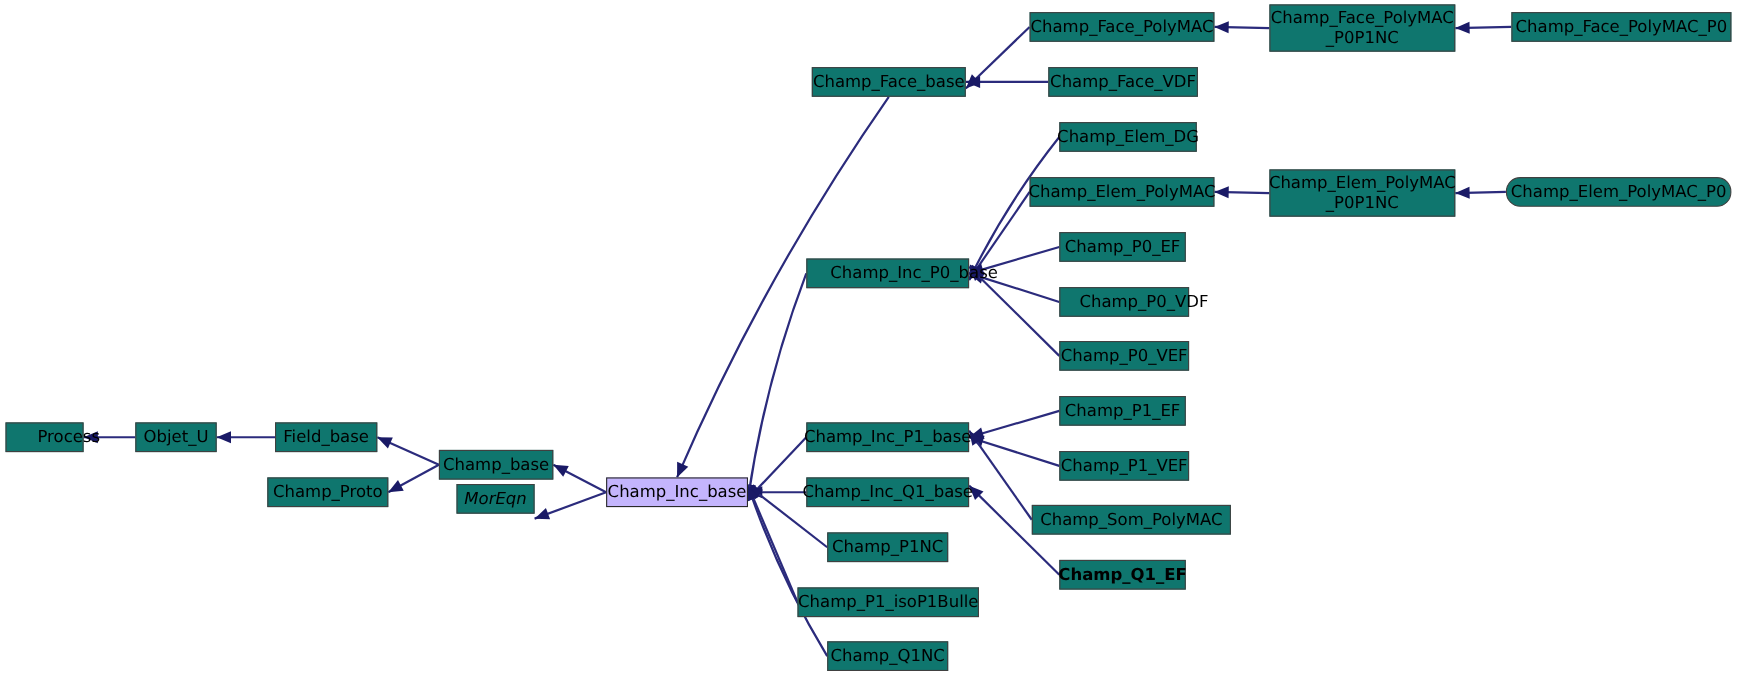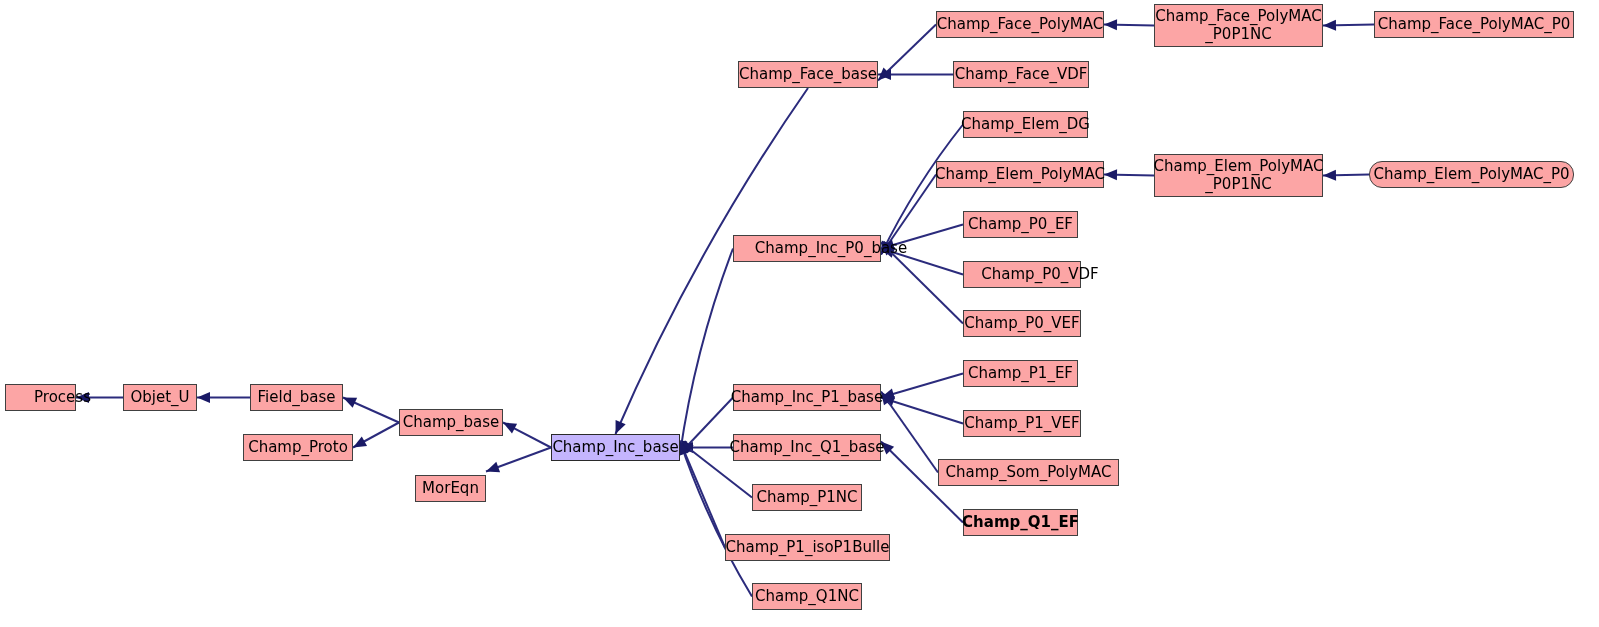--- a/index.html
+++ b/index.html
@@ -28,21 +28,21 @@
     stroke-width: 2;
   }
   .edge-head {
     fill: #1a1a66;
     stroke: none;
   }
   .node-box {
     position: absolute;
     box-sizing: border-box;
     border: 1px solid #404040;
-    background: #fca5a5;
+    background: #0f766e;
     color: #000000;
     font-size: 15px;
     line-height: 1.12;
     display: flex;
     align-items: center;
     justify-content: center;
     text-align: center;
     white-space: pre;
     letter-spacing: 0px;
   }
@@ -115,21 +115,21 @@
       <polygon points="680,441.5 680.0173676819797,455.6155835289804 690.1427262761299,451.317082239011" class="edge-head"></polygon>
       <path d="M752,596.5 Q707.475,522.96 680,441.5" class="edge-line"></path>
       <polygon points="680,441.5 678.9431611456573,455.5759756903723 689.3662641539934,452.0604496020586" class="edge-head"></polygon>
     </svg>
   <div id="nodes-layer">
       <div class="node-box" style="left: 5px; top: 384px; width: 71px; height: 27px; padding-left: 44px;">Process</div>
       <div class="node-box" style="left: 123px; top: 384px; width: 74px; height: 27px;">Objet_U</div>
       <div class="node-box" style="left: 250px; top: 384px; width: 93px; height: 27px;">Field_base</div>
       <div class="node-box" style="left: 243px; top: 434px; width: 110px; height: 27px;">Champ_Proto</div>
       <div class="node-box" style="left: 399px; top: 409px; width: 104px; height: 27px;">Champ_base</div>
-      <div class="node-box" style="left: 415px; top: 475px; width: 71px; height: 27px;">MorEqn</div>
+      <div class="node-box" style="left: 415px; top: 440px; width: 71px; height: 27px; font-style: italic;">MorEqn</div>
       <div class="node-box highlight" style="left: 551px; top: 434px; width: 129px; height: 27px;">Champ_Inc_base</div>
       <div class="node-box" style="left: 738px; top: 61px; width: 140px; height: 27px;">Champ_Face_base</div>
       <div class="node-box" style="left: 936px; top: 11px; width: 168px; height: 27px;">Champ_Face_PolyMAC</div>
       <div class="node-box" style="left: 953px; top: 61px; width: 136px; height: 27px;">Champ_Face_VDF</div>
       <div class="node-box two-line" style="left: 1154px; top: 4px; width: 169px; height: 43px;">Champ_Face_PolyMAC
 _P0P1NC</div>
       <div class="node-box" style="left: 1374px; top: 11px; width: 200px; height: 27px;">Champ_Face_PolyMAC_P0</div>
       <div class="node-box" style="left: 963px; top: 111px; width: 125px; height: 27px;">Champ_Elem_DG</div>
       <div class="node-box" style="left: 936px; top: 161px; width: 168px; height: 27px;">Champ_Elem_PolyMAC</div>
       <div class="node-box two-line" style="left: 1154px; top: 154px; width: 169px; height: 43px;">Champ_Elem_PolyMAC

